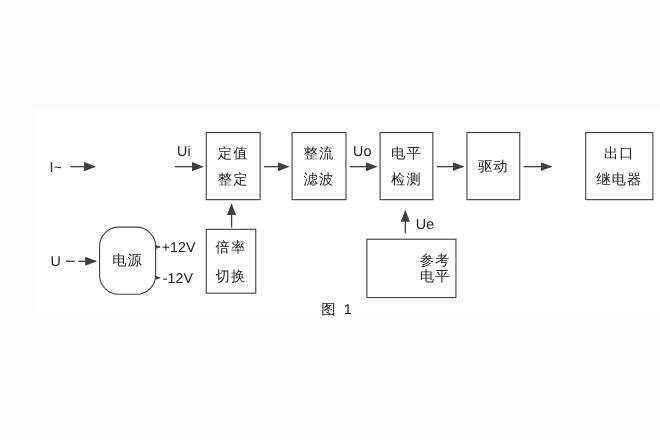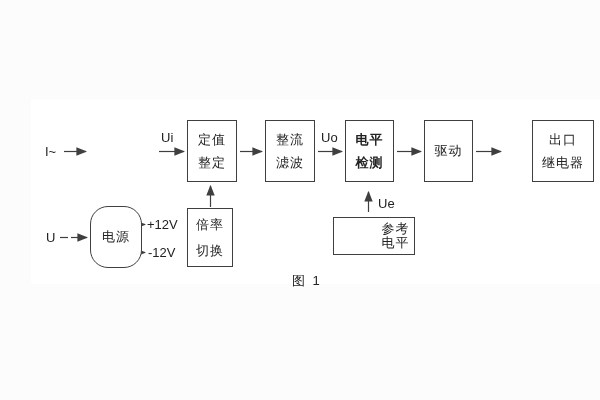--- a/index.html
+++ b/index.html
@@ -46,26 +46,26 @@
     color:#222;
     letter-spacing:2px;
     margin-top:28px;
   }
   svg.wires{position:absolute;left:0;top:0;width:600px;height:400px;pointer-events:none;}
 
   
   #n-isolation {left:89px; top:120px; width:68px; height:62px;}
   #n-setting   {left:187px;top:120px; width:50px; height:62px;}
   #n-rectifier {left:265px;top:120px; width:50px; height:62px;}
-  #n-level     {left:345px;top:120px; width:49px; height:62px;font-weight:bold;}
+  #n-level     {left:345px;top:120px; width:49px; height:62px;}
   #n-drive     {left:424px;top:120px; width:49px; height:62px;}
   #n-output    {left:532px;top:120px; width:62px; height:62px;}
   #n-power     {left:90px; top:206px; width:52px; height:62px;border-radius:18px;}
   #n-ratio     {left:187px;top:208px; width:46px; height:59px;gap:12px;}
-  #n-reference {left:333px;top:217px; width:82px; height:38px;padding-left:43px;}
+  #n-reference {left:333px;top:217px; width:82px; height:54px;padding-left:43px;}
 
   #sig-i  {left:45px; top:144px;}
   #sig-u  {left:46px; top:230px;}
   #sig-ui {left:161px;top:130px;}
   #sig-uo {left:321px;top:130px;}
   #sig-ue {left:378px;top:196px;}
   #sig-p12{left:147px;top:217px;}
   #sig-m12{left:148px;top:245px;}
 </style>
 </head>

